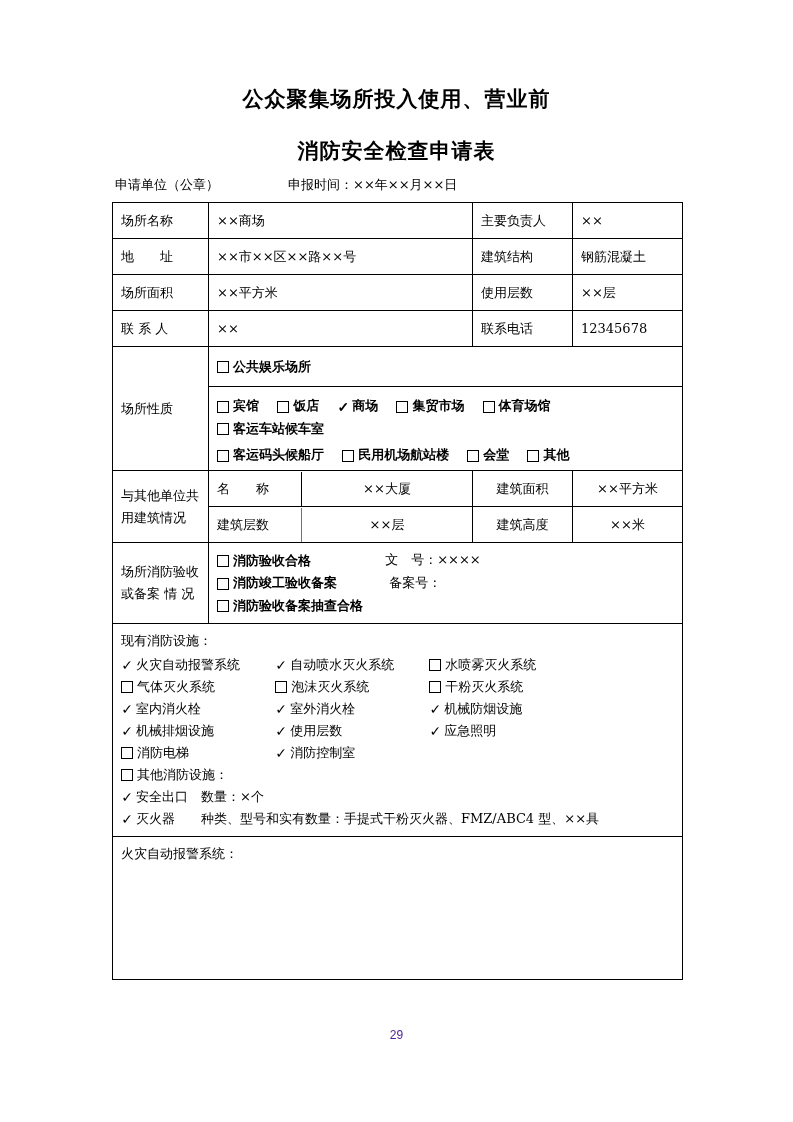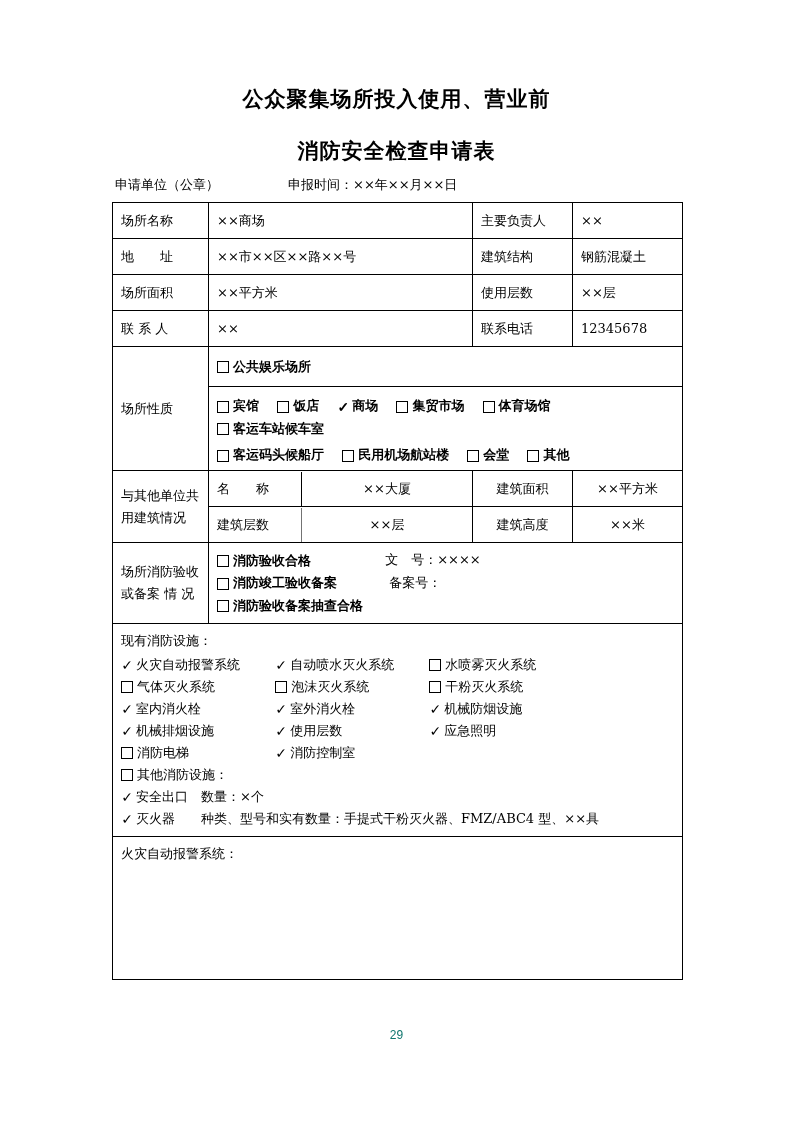--- a/index.html
+++ b/index.html
@@ -119,21 +119,21 @@
   .accept-cell {
     line-height: 24px;
   }
   .pagenum {
     position: absolute;
     width: 793px;
     text-align: center;
     top: 1028px;
     font-size: 12px;
     font-family: "Liberation Sans", sans-serif;
-    color: #0f766e;
+    color: #4c1d95;
   }
 </style>
 </head>
 <body>
 
 <div class="page">
 
   <div class="title-block">
     <div>公众聚集场所投入使用、营业前</div>
     <div class="title-line2">消防安全检查申请表</div>

